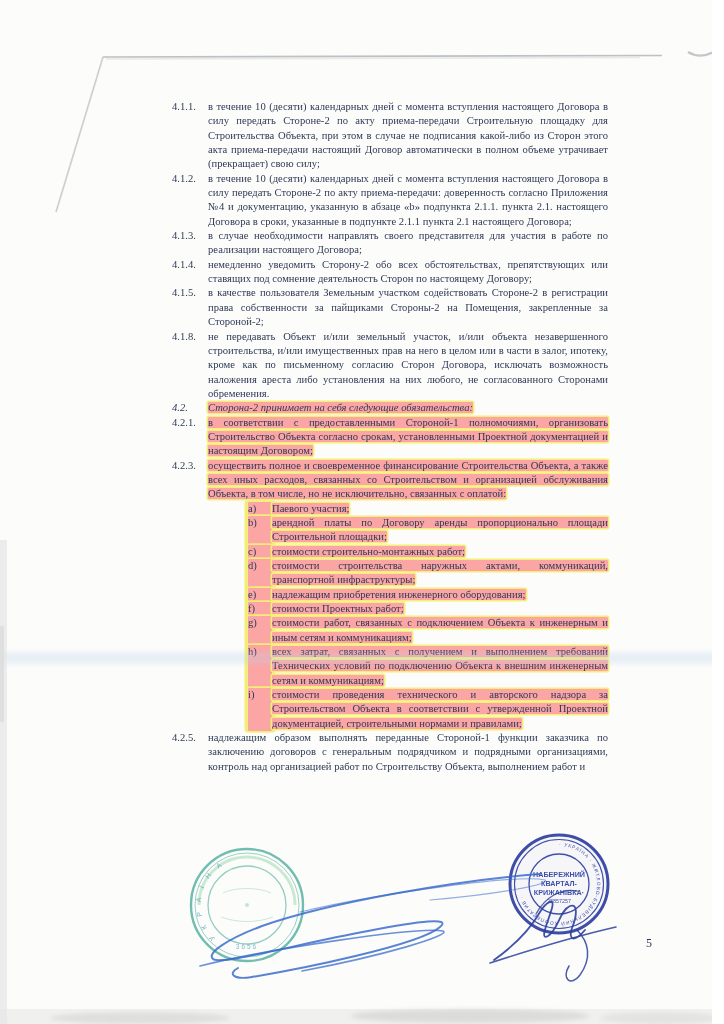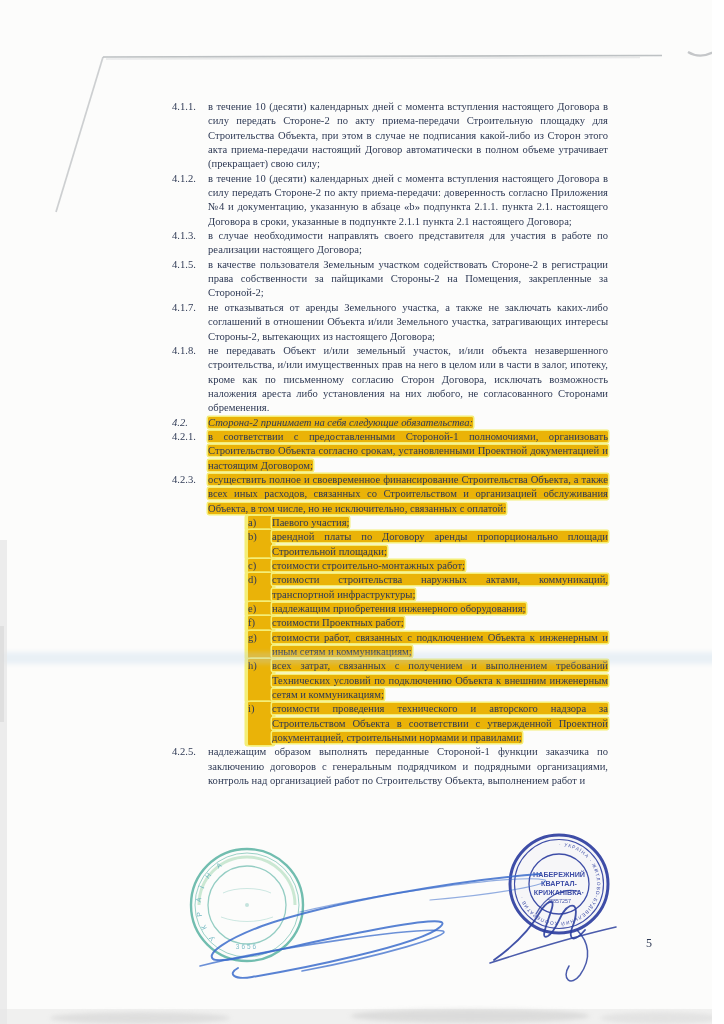--- a/index.html
+++ b/index.html
@@ -17,21 +17,21 @@
   }
   .row { display:flex; }
   .num { flex:0 0 36px; text-align:left; }
   .body { flex:1; text-align:justify; }
   .row.heading .num, .row.heading .body { font-weight:normal; font-style:italic; }
   .items { margin-left:40px; }
   .item-row { display:flex; }
   .letter { flex:0 0 24px; }
   .itext { flex:1; text-align:justify; }
   .hl {
-    background:#eab308;
+    background:#fca5a5;
     box-shadow:0 0 0 1.5px #f4ee77;
     border-radius:1px;
     -webkit-box-decoration-break:clone; box-decoration-break:clone;
   }
   .letter.hl { box-shadow:2px 0 0 1.5px #f4ee77, -2px 0 0 1.5px #f4ee77; }
   
   .page-num {
     position:absolute; left:646px; top:936px; font-size:12px; z-index:1;
   }
   
@@ -61,30 +61,30 @@
       </div>
     </div>
       <div class="row">
       <div class="num">4.1.3.</div>
       <div class="body">
         <span>в случае необходимости направлять своего представителя для участия в работе по реализации настоящего Договора;</span>
         
       </div>
     </div>
       <div class="row">
+      <div class="num">4.1.4.</div>
+      <div class="body">
+        <span>немедленно уведомить Сторону-2 обо всех обстоятельствах, препятствующих или ставящих под сомнение деятельность Сторон по настоящему Договору;</span>
+        
+      </div>
+    </div>
+      <div class="row">
       <div class="num">4.1.5.</div>
       <div class="body">
         <span>в качестве пользователя Земельным участком содействовать Стороне-2 в регистрации права собственности за пайщиками Стороны-2 на Помещения, закрепленные за Стороной-2;</span>
-        
-      </div>
-    </div>
-      <div class="row">
-      <div class="num">4.1.7.</div>
-      <div class="body">
-        <span>не отказываться от аренды Земельного участка, а также не заключать каких-либо соглашений в отношении Объекта и/или Земельного участка, затрагивающих интересы Стороны-2, вытекающих из настоящего Договора;</span>
         
       </div>
     </div>
       <div class="row">
       <div class="num">4.1.8.</div>
       <div class="body">
         <span>не передавать Объект и/или земельный участок, и/или объекта незавершенного строительства, и/или имущественных прав на него в целом или в части в залог, ипотеку, кроме как по письменному согласию Сторон Договора, исключать возможность наложения ареста либо установления на них любого, не согласованного Сторонами обременения.</span>
         
       </div>
     </div>

